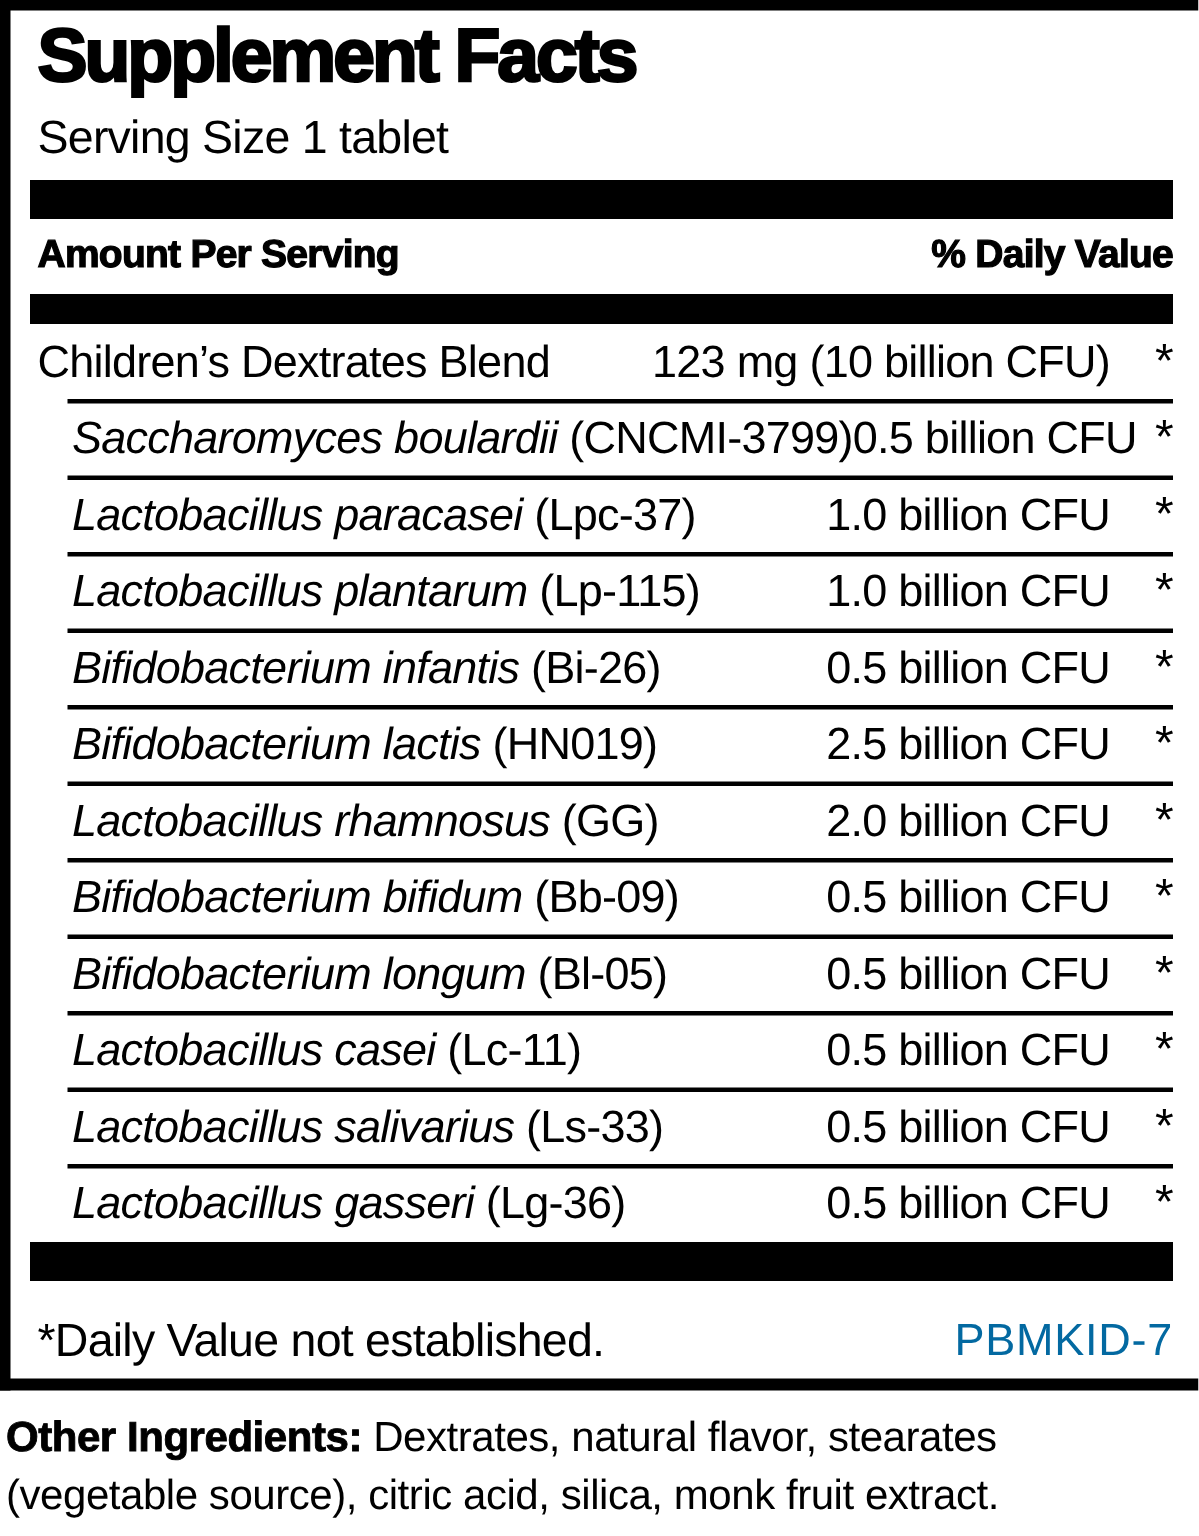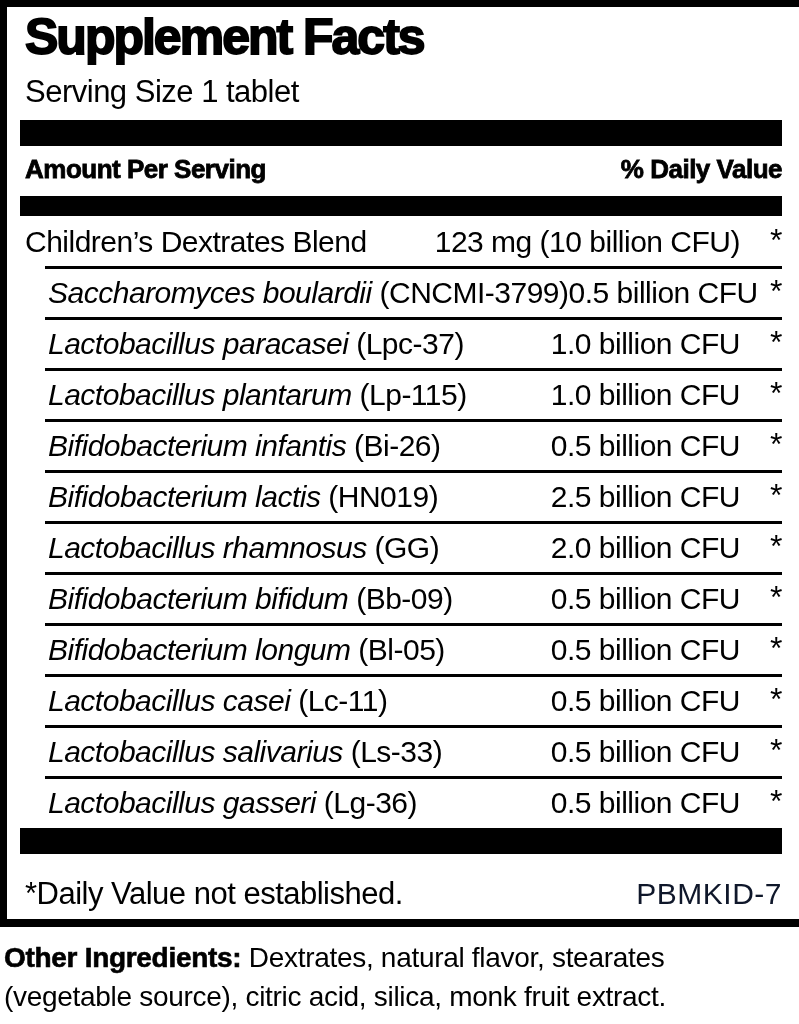--- a/index.html
+++ b/index.html
@@ -196,20 +196,20 @@
       <span class="row-name"><i class="name-italic">Lactobacillus gasseri</i><span class="name-regular"> (Lg-36)</span></span>
       <span class="row-amount amount">0.5 billion CFU</span>
       <span class="row-dv dv">*</span>
     </div>
   </div>
 
   <div class="bar bar-bottom"></div>
 
   <div class="footnote-row">
     <span>*Daily Value not established.</span>
-    <span class="product-code" id="product-code" style="color: #0f172a;">PBMKID-7</span>
+    <span class="product-code" id="product-code" style="color: #0369a1;">PBMKID-7</span>
   </div>
 </div>
 
 <div class="other-ingredients">
   <div class="oi-line"><span class="oi-label">Other Ingredients:</span> <span>Dextrates, natural flavor, stearates</span></div>
   <div class="oi-line">(vegetable source), citric acid, silica, monk fruit extract.</div>
 </div>
 
 </body></html>

